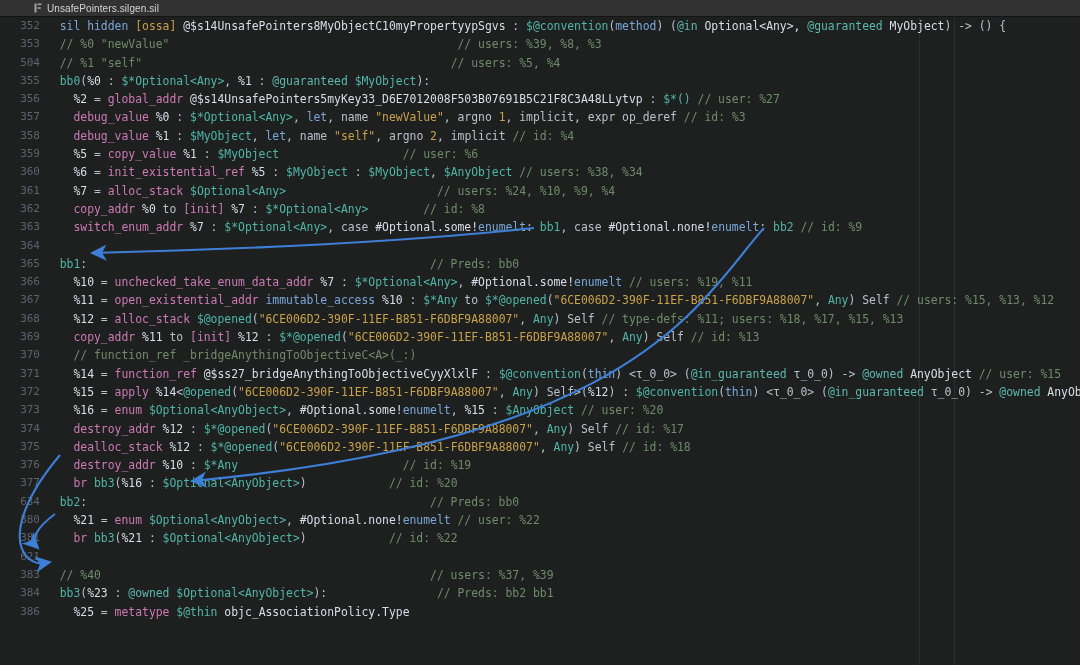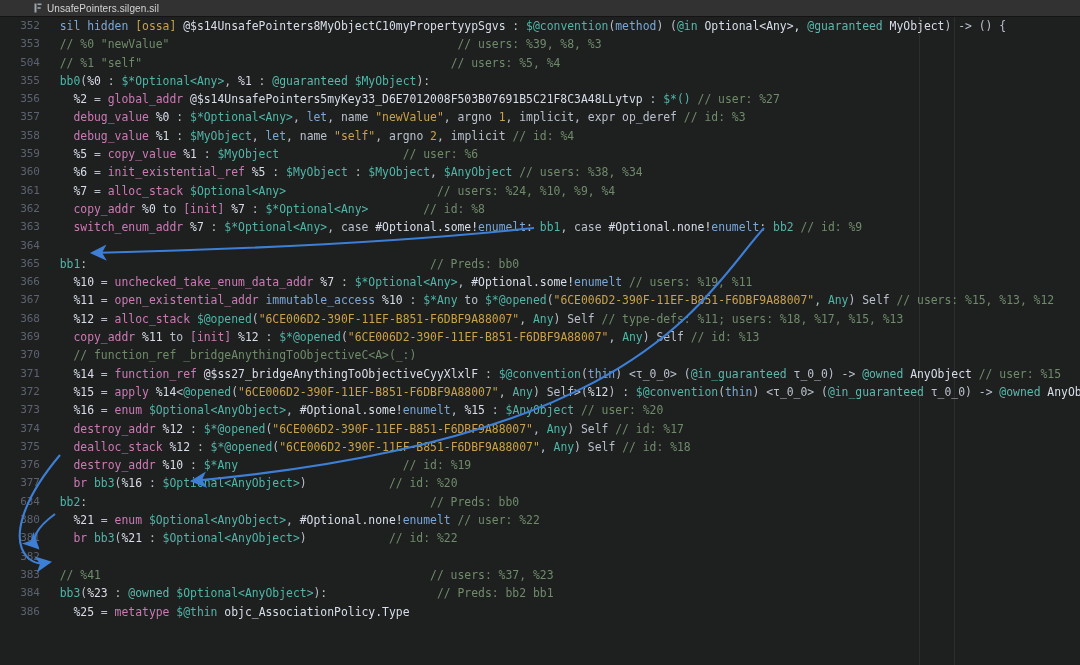--- a/index.html
+++ b/index.html
@@ -144,22 +144,22 @@
         <div class="line"><span class="gutter">371</span><span class="ltext"><span class="pun">    </span><span class="wht">%14</span><span class="pun"> = </span><span class="ins">function_ref</span><span class="pun"> </span><span class="wht">@$ss27_bridgeAnythingToObjectiveCyyXlxlF</span><span class="pun"> : </span><span class="typ">$@convention</span><span class="pun">(</span><span class="kw">thin</span><span class="pun">) &lt;τ_0_0&gt; (</span><span class="att">@in_guaranteed</span><span class="pun"> τ_0_0) -&gt; </span><span class="att">@owned</span><span class="wht"> AnyObject </span><span class="c">// user: %15</span></span></div>
         <div class="line"><span class="gutter">372</span><span class="ltext"><span class="pun">    </span><span class="wht">%15</span><span class="pun"> = </span><span class="ins">apply</span><span class="pun"> </span><span class="wht">%14</span><span class="pun">&lt;</span><span class="typ">@opened</span><span class="pun">(</span><span class="str">"6CE006D2-390F-11EF-B851-F6DBF9A88007"</span><span class="pun">, </span><span class="typ">Any</span><span class="pun">) Self&gt;(</span><span class="wht">%12</span><span class="pun">) : </span><span class="typ">$@convention</span><span class="pun">(</span><span class="kw">thin</span><span class="pun">) &lt;τ_0_0&gt; (</span><span class="att">@in_guaranteed</span><span class="pun"> τ_0_0) -&gt; </span><span class="att">@owned</span><span class="wht"> AnyObject</span></span></div>
         <div class="line"><span class="gutter">373</span><span class="ltext"><span class="pun">    </span><span class="wht">%16</span><span class="pun"> = </span><span class="ins">enum</span><span class="pun"> </span><span class="typ">$Optional&lt;AnyObject&gt;</span><span class="pun">, </span><span class="wht">#Optional.some!</span><span class="enm">enumelt</span><span class="pun">, </span><span class="wht">%15</span><span class="pun"> : </span><span class="typ">$AnyObject</span><span class="pun"> </span><span class="c">// user: %20</span></span></div>
         <div class="line"><span class="gutter">374</span><span class="ltext"><span class="pun">    </span><span class="ins">destroy_addr</span><span class="pun"> </span><span class="wht">%12</span><span class="pun"> : </span><span class="typ">$*@opened</span><span class="pun">(</span><span class="str">"6CE006D2-390F-11EF-B851-F6DBF9A88007"</span><span class="pun">, </span><span class="typ">Any</span><span class="pun">) Self </span><span class="c">// id: %17</span></span></div>
         <div class="line"><span class="gutter">375</span><span class="ltext"><span class="pun">    </span><span class="ins">dealloc_stack</span><span class="pun"> </span><span class="wht">%12</span><span class="pun"> : </span><span class="typ">$*@opened</span><span class="pun">(</span><span class="str">"6CE006D2-390F-11EF-B851-F6DBF9A88007"</span><span class="pun">, </span><span class="typ">Any</span><span class="pun">) Self </span><span class="c">// id: %18</span></span></div>
         <div class="line"><span class="gutter">376</span><span class="ltext"><span class="pun">    </span><span class="ins">destroy_addr</span><span class="pun"> </span><span class="wht">%10</span><span class="pun"> : </span><span class="typ">$*Any</span><span class="pun">                        </span><span class="c">// id: %19</span></span></div>
         <div class="line"><span class="gutter">377</span><span class="ltext"><span class="pun">    </span><span class="ins">br</span><span class="pun"> </span><span class="lbl">bb3</span><span class="pun">(</span><span class="wht">%16</span><span class="pun"> : </span><span class="typ">$Optional&lt;AnyObject&gt;</span><span class="pun">)</span><span class="pun">            </span><span class="c">// id: %20</span></span></div>
         <div class="line"><span class="gutter">634</span><span class="ltext"><span class="pun">  </span><span class="lbl">bb2</span><span class="pun">:</span><span class="pun">                                                  </span><span class="c">// Preds: bb0</span></span></div>
         <div class="line"><span class="gutter">380</span><span class="ltext"><span class="pun">    </span><span class="wht">%21</span><span class="pun"> = </span><span class="ins">enum</span><span class="pun"> </span><span class="typ">$Optional&lt;AnyObject&gt;</span><span class="pun">, </span><span class="wht">#Optional.none!</span><span class="enm">enumelt</span><span class="pun"> </span><span class="c">// user: %22</span></span></div>
         <div class="line"><span class="gutter">381</span><span class="ltext"><span class="pun">    </span><span class="ins">br</span><span class="pun"> </span><span class="lbl">bb3</span><span class="pun">(</span><span class="wht">%21</span><span class="pun"> : </span><span class="typ">$Optional&lt;AnyObject&gt;</span><span class="pun">)</span><span class="pun">            </span><span class="c">// id: %22</span></span></div>
-        <div class="line"><span class="gutter">382</span><span class="ltext"></span></div>
-        <div class="line"><span class="gutter">383</span><span class="ltext"><span class="pun">  </span><span class="c">// %41</span><span class="pun">                                                </span><span class="c">// users: %37, %23</span></span></div>
+        <div class="line"><span class="gutter">621</span><span class="ltext"></span></div>
+        <div class="line"><span class="gutter">383</span><span class="ltext"><span class="pun">  </span><span class="c">// %40</span><span class="pun">                                                </span><span class="c">// users: %37, %39</span></span></div>
         <div class="line"><span class="gutter">384</span><span class="ltext"><span class="pun">  </span><span class="lbl">bb3</span><span class="pun">(</span><span class="wht">%23</span><span class="pun"> : </span><span class="att">@owned</span><span class="pun"> </span><span class="typ">$Optional&lt;AnyObject&gt;</span><span class="pun">):</span><span class="pun">                </span><span class="c">// Preds: bb2 bb1</span></span></div>
         <div class="line"><span class="gutter">386</span><span class="ltext"><span class="pun">    </span><span class="wht">%25</span><span class="pun"> = </span><span class="ins">metatype</span><span class="pun"> </span><span class="typ">$@thin</span><span class="wht"> objc_AssociationPolicy.Type</span></span></div>
       </div>
   </div>
 
   <svg class="annot" viewBox="0 0 1080 665">
     <defs>
       <marker id="ah" markerWidth="9" markerHeight="9" refX="7" refY="4.5" orient="auto">
         <path d="M0,0.6 L8,4.5 L0,8.4 L2.2,4.5 Z" fill="#3d7fd6"></path>
       </marker>

